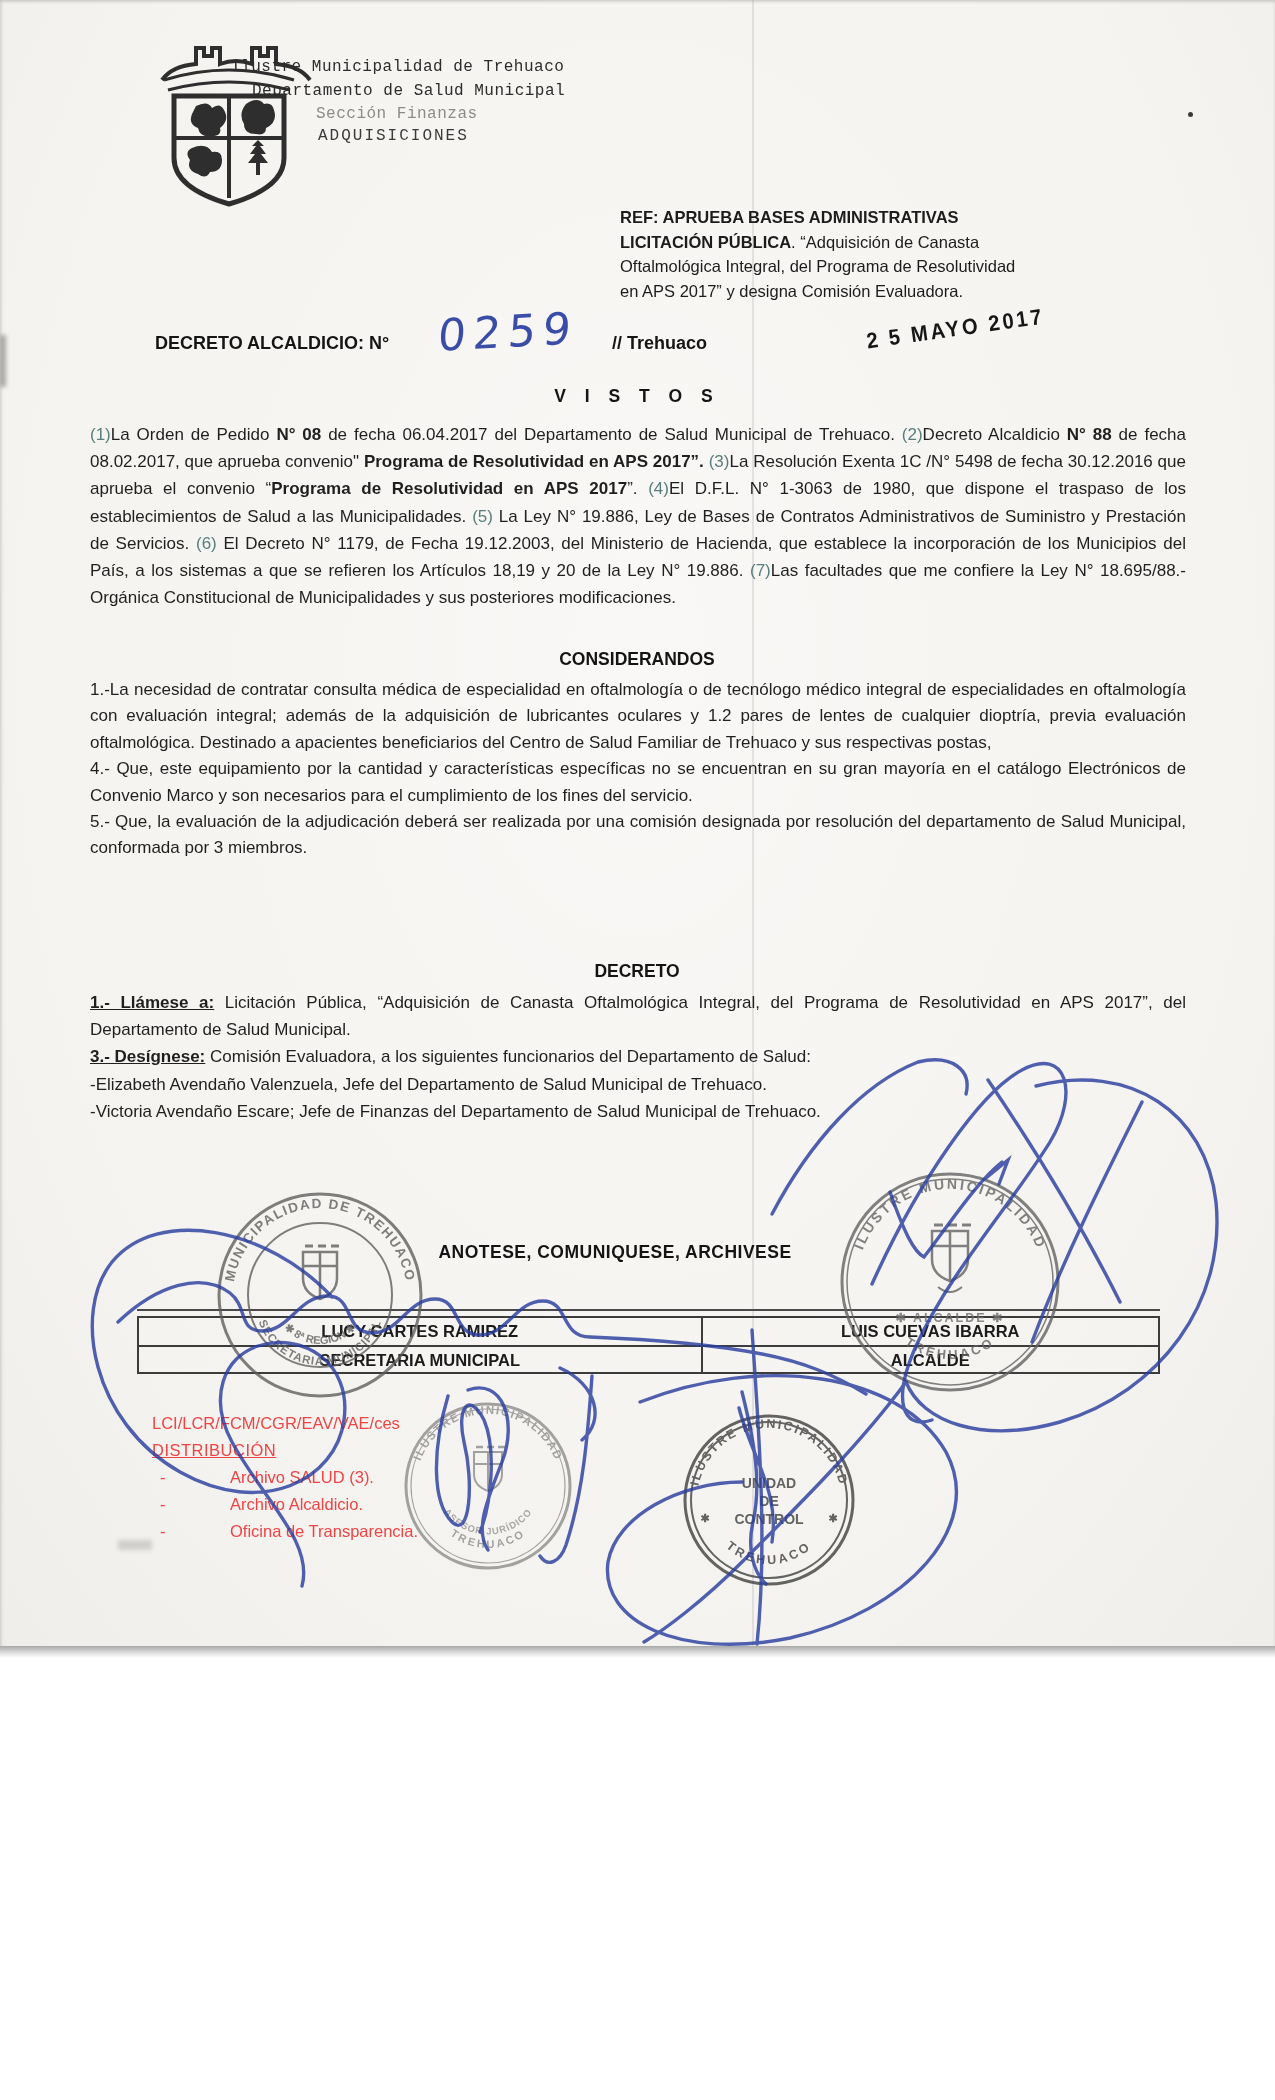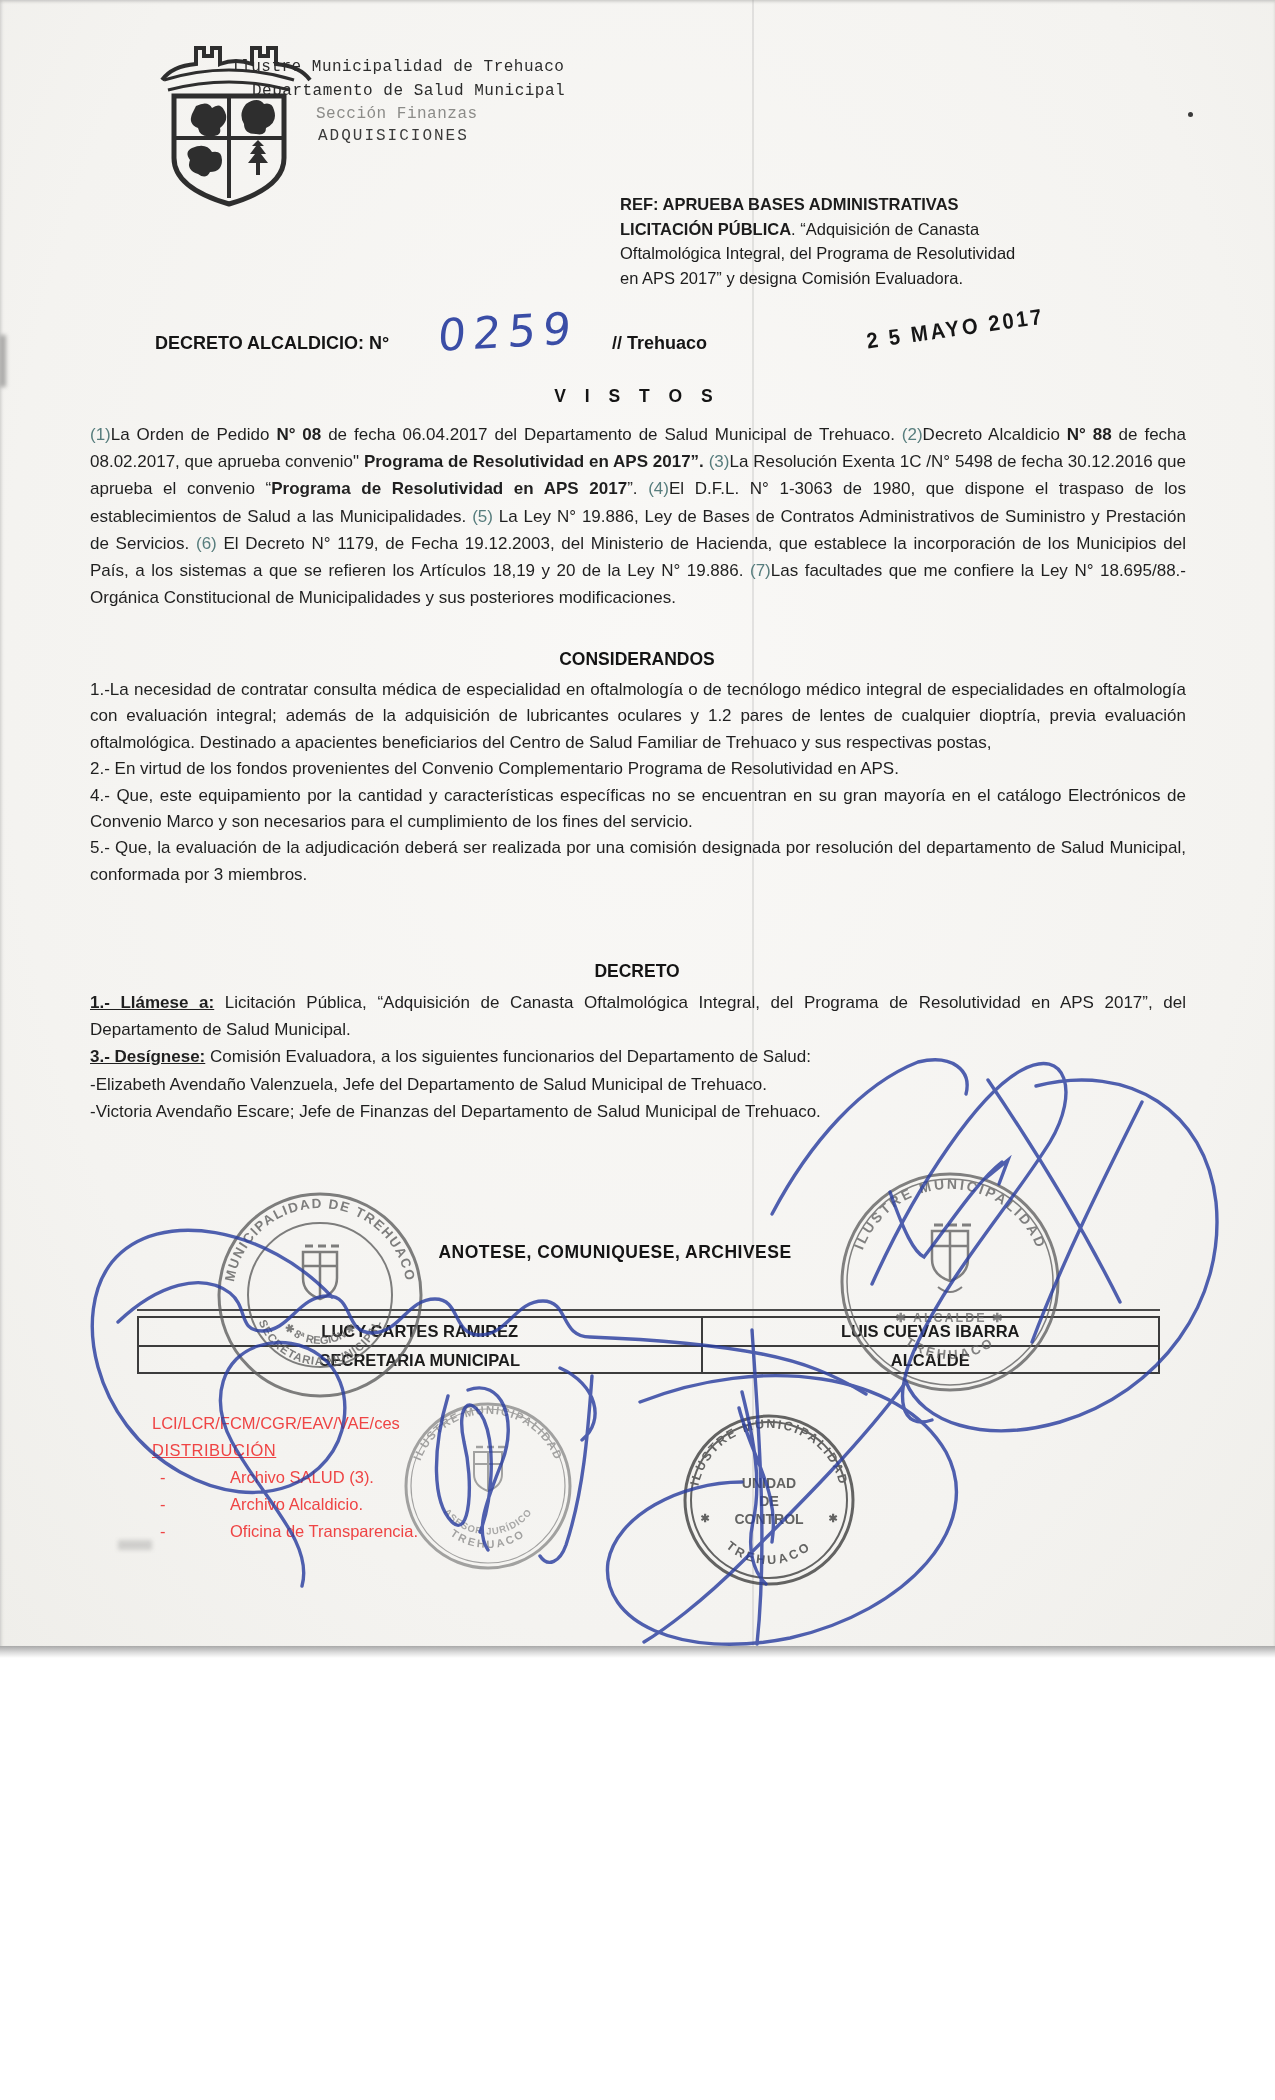--- a/index.html
+++ b/index.html
@@ -12,21 +12,21 @@
          background:linear-gradient(#a9a9a9,#dcdcdc 55%,#ffffff);}
   .fold-line{position:absolute;left:752px;top:0;width:2px;height:1646px;background:rgba(150,150,150,.22);}
   .abs{position:absolute;}
   .b{font-weight:700;}
   .ul{text-decoration:underline;margin-top:15px;}
   .faint{color:#577d7d;}
   .mono{font-family:"Liberation Mono","DejaVu Sans Mono",monospace;}
   .org-line{font-size:16px;line-height:24px;color:#2c2c2c;letter-spacing:.5px;white-space:pre;}
   .org-sub{color:#8b8b88;}
   .org-caps{letter-spacing:2px;color:#3a3a3a;}
-  .ref-block{width:404px;font-size:16.5px;line-height:24.5px;color:#1c1c1c;}
+  .ref-block{width:404px;font-size:16.5px;line-height:24.5px;color:#1c1c1c;margin-top:13px;}
   .decree-label{font-size:18px;color:#151515;}
   .hand-number{font-size:44px;color:#2b3fa0;letter-spacing:7px;transform:rotate(-3deg) skewX(-7deg);
                font-family:"DejaVu Sans",sans-serif;opacity:.92;}
   .place{font-size:18px;color:#151515;}
   .date-stamp{font-size:22px;letter-spacing:3px;color:#161616;transform:rotate(-8deg) scaleX(.92);
               font-weight:700;white-space:pre;}
   .heading{width:1230px;text-align:center;font-weight:700;font-size:17.5px;color:#141414;}
   .spread{letter-spacing:7px;}
   .para{width:1096px;font-size:17px;line-height:27.2px;text-align:justify;color:#1f1f1f;}
   .para p{margin:0;}
@@ -87,21 +87,20 @@
   <div class="abs hand-number" style="left:438px;top:306px">0259</div>
   <div class="abs place b" style="left:612px;top:333px">// Trehuaco</div>
   <div class="abs date-stamp" style="left:858px;top:316px">2 5 MAYO 2017</div>
 
   <div class="abs heading spread" style="left:22px;top:386px">V I S T O S</div>
   <div class="abs para" style="left:90px;top:421px"><span class="faint">(1)</span><span>La Orden de Pedido </span><span class="b">N° 08</span><span> de fecha 06.04.2017 del Departamento de Salud Municipal de Trehuaco. </span><span class="faint">(2)</span><span>Decreto Alcaldicio </span><span class="b">N° 88</span><span>  de fecha 08.02.2017, que aprueba convenio" </span><span class="b">Programa de Resolutividad en APS 2017”.</span><span> </span><span class="faint">(3)</span><span>La Resolución Exenta 1C /N° 5498 de fecha 30.12.2016 que aprueba el convenio “</span><span class="b">Programa de Resolutividad en APS 2017</span><span>”. </span><span class="faint">(4)</span><span>El D.F.L. N° 1-3063 de 1980, que dispone el traspaso de los establecimientos de Salud a las Municipalidades. </span><span class="faint">(5)</span><span> La Ley N° 19.886, Ley de Bases de Contratos Administrativos de Suministro y Prestación de Servicios. </span><span class="faint">(6)</span><span> El Decreto N° 1179, de Fecha 19.12.2003, del Ministerio de Hacienda, que establece la incorporación de los Municipios del País, a los sistemas a que se refieren los Artículos 18,19 y 20 de la Ley N° 19.886. </span><span class="faint">(7)</span><span>Las facultades que me confiere la Ley N° 18.695/88.-  Orgánica Constitucional de Municipalidades y sus posteriores modificaciones.</span></div>
 
   <div class="abs heading" style="left:22px;top:649px">CONSIDERANDOS</div>
   <div class="abs para" style="left:90px;top:677px;line-height:26.4px">
     <p>1.-La necesidad de  contratar consulta médica de especialidad en oftalmología o de tecnólogo médico integral de especialidades en oftalmología con evaluación integral; además de la adquisición de lubricantes oculares y 1.2 pares de lentes de cualquier dioptría, previa evaluación oftalmológica. Destinado a apacientes beneficiarios del Centro de Salud Familiar de Trehuaco y sus respectivas postas,</p>
-    <p>2.- En virtud de los fondos provenientes del Convenio Complementario Programa de Resolutividad en APS.</p>
     <p>4.- Que, este equipamiento por la cantidad y características específicas no se encuentran en su gran mayoría en el catálogo Electrónicos de Convenio Marco y son necesarios para el cumplimiento de los fines del servicio.</p>
     <p>5.- Que, la evaluación de la adjudicación deberá ser realizada por una comisión designada por resolución del departamento de Salud Municipal, conformada por 3 miembros.</p>
   </div>
 
   <div class="abs heading" style="left:22px;top:961px">DECRETO</div>
   <div class="abs para" style="left:90px;top:989px">
     <p><span class="b ul">1.- Llámese a:</span><span> Licitación Pública, “Adquisición de Canasta Oftalmológica Integral, del Programa de Resolutividad en APS 2017”, del Departamento de Salud Municipal.</span></p>
     <p><span class="b ul">3.- Desígnese:</span><span> Comisión Evaluadora, a los siguientes funcionarios del Departamento de Salud:</span></p>
     <div class="members">
       <p>-Elizabeth Avendaño Valenzuela, Jefe del Departamento de Salud Municipal de Trehuaco.</p>

